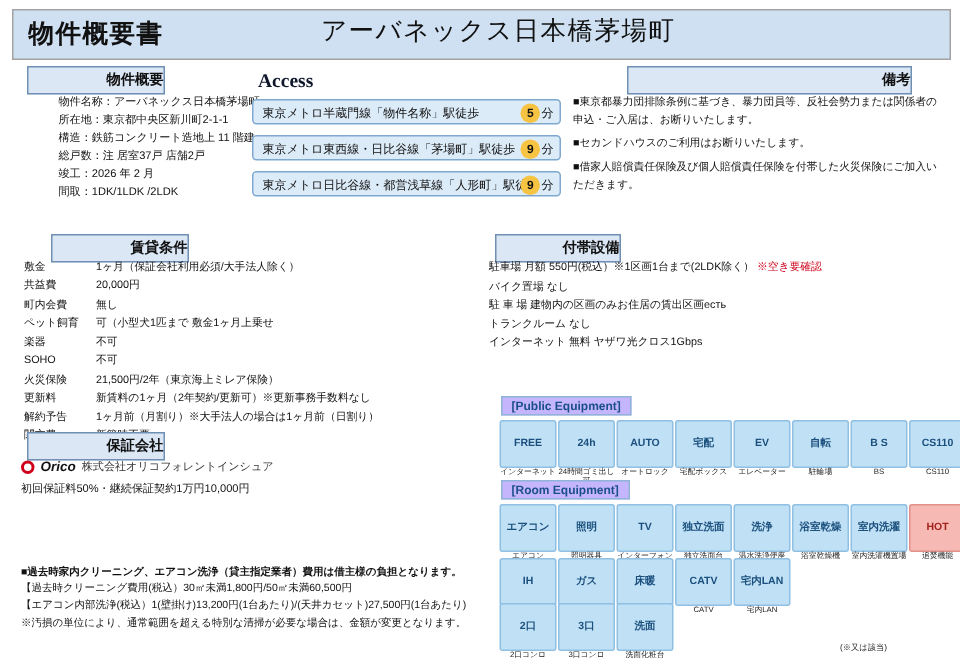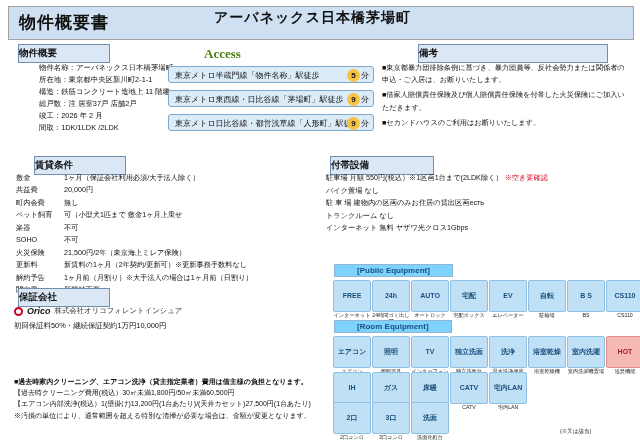--- a/index.html
+++ b/index.html
@@ -16,43 +16,43 @@
   .header{
     position:absolute;left:8px;top:6px;width:624px;height:32px;
     background:#cfe0f2;border:1px solid #a3a3a3;
   }
   .header-title{
     position:absolute;left:10px;top:4px;
     font-size:17px;font-weight:bold;letter-spacing:1px;color:#111;
   }
   .header-name{
     position:absolute;left:205px;top:2px;
-    font-size:14px;font-weight:bold;letter-spacing:1px;color:#111;
+    font-size:17px;font-weight:normal;letter-spacing:1px;color:#111;
   }
 
   
   .pill{
     background:#dbe7f5;border:1px solid #6f8fb3;
-    text-align:left;font-size:9.5px;font-weight:bold;
+    text-align:right;font-size:9.5px;font-weight:bold;
     padding:2px 0;color:#111;
   }
 
   .blk{position:absolute;box-sizing:border-box;}
 
   
   #overview-pill{left:18px;top:44px;width:92px;}
   .ov-text{
     position:absolute;left:14px;top:62px;width:180px;
     font-size:7.4px;line-height:1.62;color:#111;margin-left:25px;
   }
 
   
   .access-title{
     position:absolute;left:172px;top:46px;
-    font-size:13px;font-family:"Liberation Serif",serif;font-weight:bold;color:#4d7c0f;margin-left:32px;
+    font-size:13px;font-family:"Liberation Serif",serif;font-weight:bold;color:#0f172a;
   }
   .access-row{
     position:absolute;left:168px;width:206px;height:17px;
     background:#dcebf8;border:1px solid #7fa8cf;border-radius:3px;
     font-size:8px;color:#111;line-height:17px;padding-left:6px;box-sizing:border-box;
   }
   #access-0{top:66px;}
   #access-1{top:90px;}
   #access-2{top:114px;}
   .walkmark{
@@ -72,21 +72,21 @@
   
   #rent-pill{left:34px;top:156px;width:92px;}
   .rent-table{
     position:absolute;left:14px;top:172px;width:300px;
     border-collapse:collapse;font-size:7.2px;color:#111;
   }
   .rent-table td{padding:1px 2px;vertical-align:top;line-height:1.45;}
   .rent-table td.k{width:44px;white-space:nowrap;}
 
   
-  #fac-pill{left:330px;top:156px;width:104px;}
+  #fac-pill{left:330px;top:156px;width:84px;}
   .fac-box{
     position:absolute;left:326px;top:172px;width:300px;
     font-size:7.2px;line-height:1.75;color:#111;
   }
   .red{color:#d0021b;}
 
   
   #guar-pill{left:18px;top:288px;width:92px;}
   .guar-box{position:absolute;left:14px;top:306px;width:300px;font-size:7.4px;color:#111;}
   .orico-line{display:flex;align-items:center;gap:4px;margin-bottom:5px;}
@@ -100,21 +100,21 @@
   
   .notes{
     position:absolute;left:14px;top:376px;width:320px;
     font-size:7px;line-height:1.6;color:#111;
   }
   .notes .b{font-weight:bold;}
 
   
   .eq-head{
     position:absolute;font-size:8px;font-weight:bold;color:#1a4f8a;
-    background:#7dd3fc;border:1px solid #8fb4d8;padding:1px 22px;
+    background:#c4b5fd;border:1px solid #8fb4d8;padding:1px 6px;
   }
   #pub-head{left:334px;top:264px;}
   #room-head{left:334px;top:320px;}
 
   .eqgrid{position:absolute;display:flex;gap:3px;}
   #pub-grid{left:334px;top:280px;}
   #room-grid{left:334px;top:336px;}
   #room-grid2{left:334px;top:372px;}
   #room-grid3{left:334px;top:402px;}
 
@@ -171,22 +171,22 @@
   </div>
   <div class="access-row" id="access-2">
     <span>東京メトロ日比谷線・都営浅草線「人形町」駅徒歩</span>
     <span class="walkmark" style="left:178px">9</span>
     <span style="position:absolute;left:192px;top:0;">分</span>
   </div>
 
   <div class="pill blk" id="remarks-pill">備考</div>
   <div class="remarks-box">
     <div>■東京都暴力団排除条例に基づき、暴力団員等、反社会勢力または関係者の申込・ご入居は、お断りいたします。</div>
+    <div>■セカンドハウスのご利用はお断りいたします。</div>
     <div>■借家人賠償責任保険及び個人賠償責任保険を付帯した火災保険にご加入いただきます。</div>
-    <div>■セカンドハウスのご利用はお断りいたします。</div>
   </div>
 
   <div class="pill blk" id="rent-pill">賃貸条件</div>
   <table class="rent-table">
     <tbody>
         <tr>
           <td class="k">敷金</td>
           <td>1ヶ月（保証会社利用必須/大手法人除く）</td>
         </tr>
     <tr>

